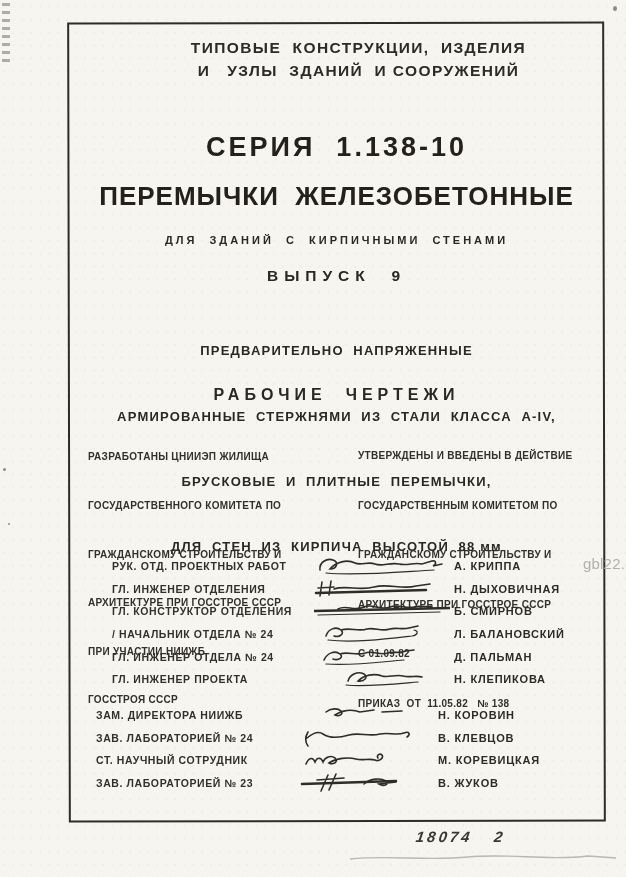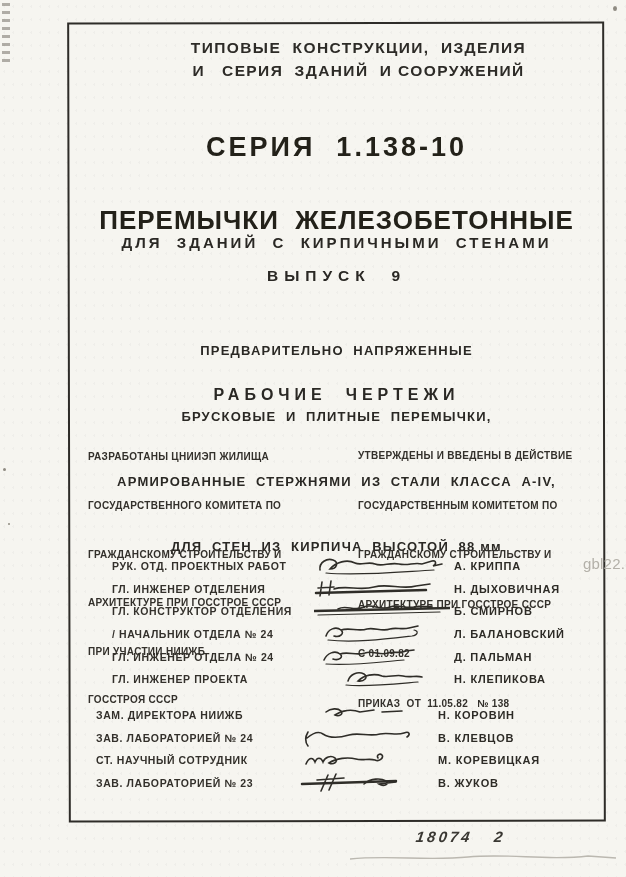--- a/index.html
+++ b/index.html
@@ -16,22 +16,22 @@
     color:#2a2824;
   }
   .frame {
     position:absolute; left:68px; top:22px; width:537px; height:800px;
     border:2px solid #2e2c28;
     transform:rotate(-0.12deg);
   }
   .ctr { position:absolute; left:70px; width:533px; text-align:center; font-weight:bold; white-space:pre; }
   .hdr { top:36px; font-size:15.5px; letter-spacing:1.4px; line-height:23px; color:#2d2b27;padding-left:44px; }
   .series { top:132px; font-size:27px; letter-spacing:3px; color:#232119; }
-  .maintitle { top:181px; font-size:26px; letter-spacing:1px; color:#232119;margin-top:24px; }
-  .subtitle { top:234px; font-size:15px; letter-spacing:3px; }
+  .maintitle { top:181px; font-size:26px; letter-spacing:1px; color:#232119; }
+  .subtitle { top:234px; font-size:11px; letter-spacing:3px; }
   .issue { top:267px; font-size:15.5px; letter-spacing:6px; }
   .desc { top:297px; font-size:13px; letter-spacing:1.2px; line-height:21.7px; }
   .doctype { top:386px; font-size:16px; letter-spacing:5px; }
   .credit-col { position:absolute; font-size:10px; font-weight:bold; letter-spacing:0.3px; white-space:pre; color:#33302b; }
   .credit-left { left:88px; top:417px; line-height:16.2px; }
   .credit-right { left:358px; top:415px; line-height:16.5px; }
   .sig-group { position:absolute; }
   .sig-g1 { left:100px; top:555px;margin-left:12px; }
   .sig-g2 { left:96px; top:704px; }
   .sig-row { display:flex; align-items:center; height:22.6px; }
@@ -59,31 +59,31 @@
 
 <div class="page">
 
   <div class="smudge"></div>
   <div class="dot d1"></div>
   <div class="dot d2"></div>
   <div class="dot d3"></div>
 
   <div class="frame"></div>
 
-  <div class="ctr hdr"><span>ТИПОВЫЕ  КОНСТРУКЦИИ,  ИЗДЕЛИЯ</span><br><span>И   СЕРИЯ  ЗДАНИЙ  И СООРУЖЕНИЙ</span></div>
+  <div class="ctr hdr"><span>ТИПОВЫЕ  КОНСТРУКЦИИ,  ИЗДЕЛИЯ</span><br><span>И   УЗЛЫ  ЗДАНИЙ  И СООРУЖЕНИЙ</span></div>
 
   <div class="ctr series">СЕРИЯ  1.138-10</div>
   <div class="ctr maintitle">ПЕРЕМЫЧКИ  ЖЕЛЕЗОБЕТОННЫЕ</div>
   <div class="ctr subtitle">ДЛЯ  ЗДАНИЙ  С  КИРПИЧНЫМИ  СТЕНАМИ</div>
   <div class="ctr issue">ВЫПУСК  9</div>
 
   <div class="ctr desc">
     <div>ПРЕДВАРИТЕЛЬНО  НАПРЯЖЕННЫЕ</div>
+    <div>АРМИРОВАННЫЕ  СТЕРЖНЯМИ  ИЗ  СТАЛИ  КЛАССА  А-IV,</div>
     <div>БРУСКОВЫЕ  И  ПЛИТНЫЕ  ПЕРЕМЫЧКИ,</div>
-    <div>АРМИРОВАННЫЕ  СТЕРЖНЯМИ  ИЗ  СТАЛИ  КЛАССА  А-IV,</div>
     <div>ДЛЯ  СТЕН  ИЗ  КИРПИЧА  ВЫСОТОЙ  88 мм</div>
   </div>
 
   <div class="ctr doctype">РАБОЧИЕ  ЧЕРТЕЖИ</div>
 
   <div class="credit-col credit-left">
     <div>РАЗРАБОТАНЫ ЦНИИЭП ЖИЛИЩА</div>
     <div>ГОСУДАРСТВЕННОГО КОМИТЕТА ПО</div>
     <div>ГРАЖДАНСКОМУ СТРОИТЕЛЬСТВУ И</div>
     <div>АРХИТЕКТУРЕ ПРИ ГОССТРОЕ СССР</div>

